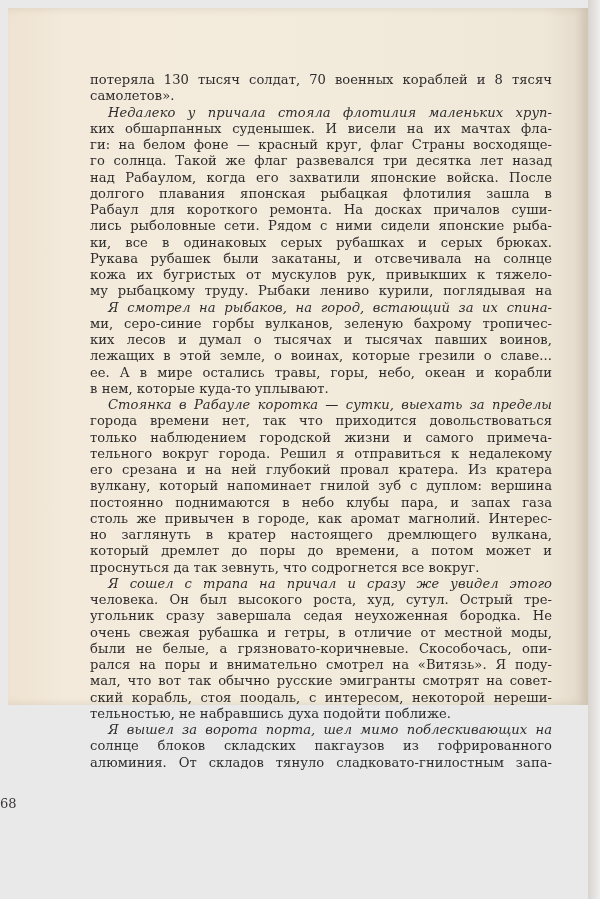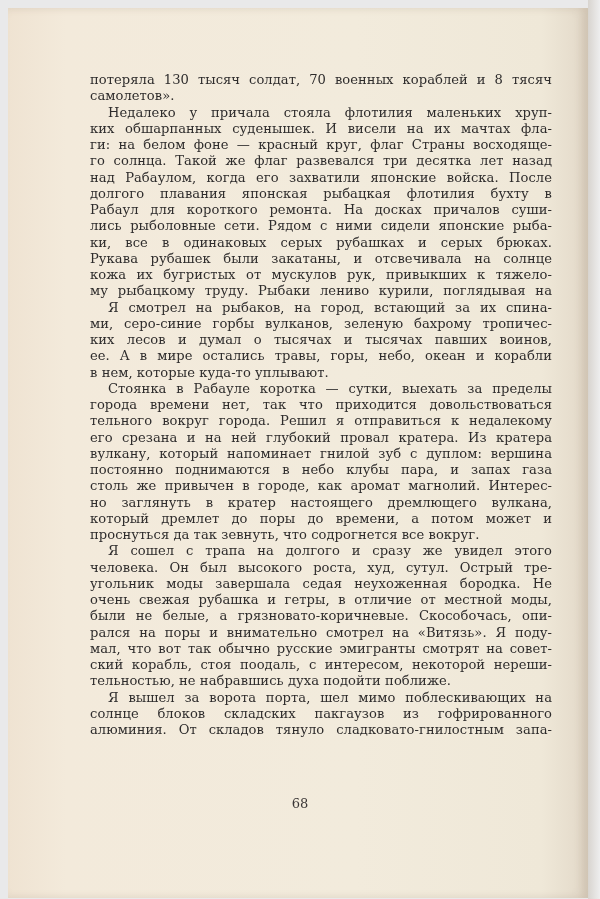--- a/index.html
+++ b/index.html
@@ -2,21 +2,21 @@
 <html><head>
   <meta charset="utf-8">
   <style>
     html, body { margin: 0; padding: 0; }
     body {
       width: 600px; height: 899px; overflow: hidden;
       background: #e9e9ea;
       position: relative;
     }
     .page {
-      position: absolute; left: 8px; top: 8px; width: 580px; height: 890px;
+      position: absolute; left: 8px; top: 8px; width: 580px; height: 697px;
       background: linear-gradient(90deg, #efe3d2 0%, #f3eadb 10%, #f2ebdc 60%, #efe8d8 92%, #e2d8c8 100%);
       box-shadow: inset -6px 0 8px rgba(120,100,80,0.18);
     }
     .edge-right {
       position: absolute; right: 0; top: 0; width: 12px; height: 899px;
       background: linear-gradient(90deg, #d8d4cf, #eeeeee);
     }
     .text {
       position: absolute; left: 82px; top: 64px; width: 462px;
       font-family: "DejaVu Serif", serif;
@@ -24,64 +24,65 @@
       line-height: 16.25px;
       color: #2e2c2c;
       letter-spacing: 0.05px;
     }
     .line {
       display: block; white-space: nowrap;
       text-align: justify; text-align-last: justify;
       height: 16.25px;
     }
     .line.last { text-align-last: left; }
-    .line.indent { padding-left: 18px; }
+    .line.indent { padding-left: 18px; font-style: italic; }
     .page-number {
       position: absolute; left: 0; width: 600px; top: 796px;
-      text-align: center;
       font-family: "DejaVu Serif", serif; font-size: 13px; color: #3a3636;
     }
   </style>
 </head>
 <body>
 
 <div class="page">
   <div class="text" id="text-container">
       <span class="line">потеряла 130 тысяч солдат, 70 военных кораблей и 8 тясяч</span>
       <span class="line last">самолетов».</span>
       <span class="line indent">Недалеко у причала стояла флотилия маленьких хруп-</span>
       <span class="line">ких обшарпанных суденышек. И висели на их мачтах фла-</span>
       <span class="line">ги: на белом фоне — красный круг, флаг Страны восходяще-</span>
       <span class="line">го солнца. Такой же флаг развевался три десятка лет назад</span>
       <span class="line">над Рабаулом, когда его захватили японские войска. После</span>
-      <span class="line">долгого плавания японская рыбацкая флотилия бухту в</span>
+      <span class="line">долгого плавания японская рыбацкая флотилия зашла в</span>
       <span class="line">Рабаул для короткого ремонта. На досках причалов суши-</span>
       <span class="line">лись рыболовные сети. Рядом с ними сидели японские рыба-</span>
       <span class="line">ки, все в одинаковых серых рубашках и серых брюках.</span>
       <span class="line">Рукава рубашек были закатаны, и отсвечивала на солнце</span>
       <span class="line">кожа их бугристых от мускулов рук, привыкших к тяжело-</span>
       <span class="line">му рыбацкому труду. Рыбаки лениво курили, поглядывая на</span>
       <span class="line indent">Я смотрел на рыбаков, на город, встающий за их спина-</span>
       <span class="line">ми, серо-синие горбы вулканов, зеленую бахрому тропичес-</span>
       <span class="line">ких лесов и думал о тысячах и тысячах павших воинов,</span>
+      <span class="line">лежащих в этой земле, о воинах, которые грезили о славе...</span>
       <span class="line">ее. А в мире остались травы, горы, небо, океан и корабли</span>
       <span class="line last">в нем, которые куда-то уплывают.</span>
       <span class="line indent">Стоянка в Рабауле коротка — сутки, выехать за пределы</span>
       <span class="line">города времени нет, так что приходится довольствоваться</span>
+      <span class="line">только наблюдением городской жизни и самого примеча-</span>
       <span class="line">тельного вокруг города. Решил я отправиться к недалекому</span>
       <span class="line">его срезана и на ней глубокий провал кратера. Из кратера</span>
       <span class="line">вулкану, который напоминает гнилой зуб с дуплом: вершина</span>
       <span class="line">постоянно поднимаются в небо клубы пара, и запах газа</span>
       <span class="line">столь же привычен в городе, как аромат магнолий. Интерес-</span>
       <span class="line">но заглянуть в кратер настоящего дремлющего вулкана,</span>
       <span class="line">который дремлет до поры до времени, а потом может и</span>
       <span class="line last">проснуться да так зевнуть, что содрогнется все вокруг.</span>
-      <span class="line indent">Я сошел с трапа на долгого и сразу же увидел этого</span>
+      <span class="line indent">Я сошел с трапа на причал и сразу же увидел этого</span>
       <span class="line">человека. Он был высокого роста, худ, сутул. Острый тре-</span>
-      <span class="line">угольник моды завершала седая неухоженная бородка. Не</span>
+      <span class="line">угольник сразу завершала седая неухоженная бородка. Не</span>
       <span class="line">очень свежая рубашка и гетры, в отличие от местной моды,</span>
       <span class="line">были не белые, а грязновато-коричневые. Скособочась, опи-</span>
       <span class="line">рался на поры и внимательно смотрел на «Витязь». Я поду-</span>
       <span class="line">мал, что вот так обычно русские эмигранты смотрят на совет-</span>
       <span class="line">ский корабль, стоя поодаль, с интересом, некоторой нереши-</span>
       <span class="line last">тельностью, не набравшись духа подойти поближе.</span>
       <span class="line indent">Я вышел за ворота порта, шел мимо поблескивающих на</span>
       <span class="line">солнце блоков складских пакгаузов из гофрированного</span>
       <span class="line">алюминия. От складов тянуло сладковато-гнилостным запа-</span>
     </div>

